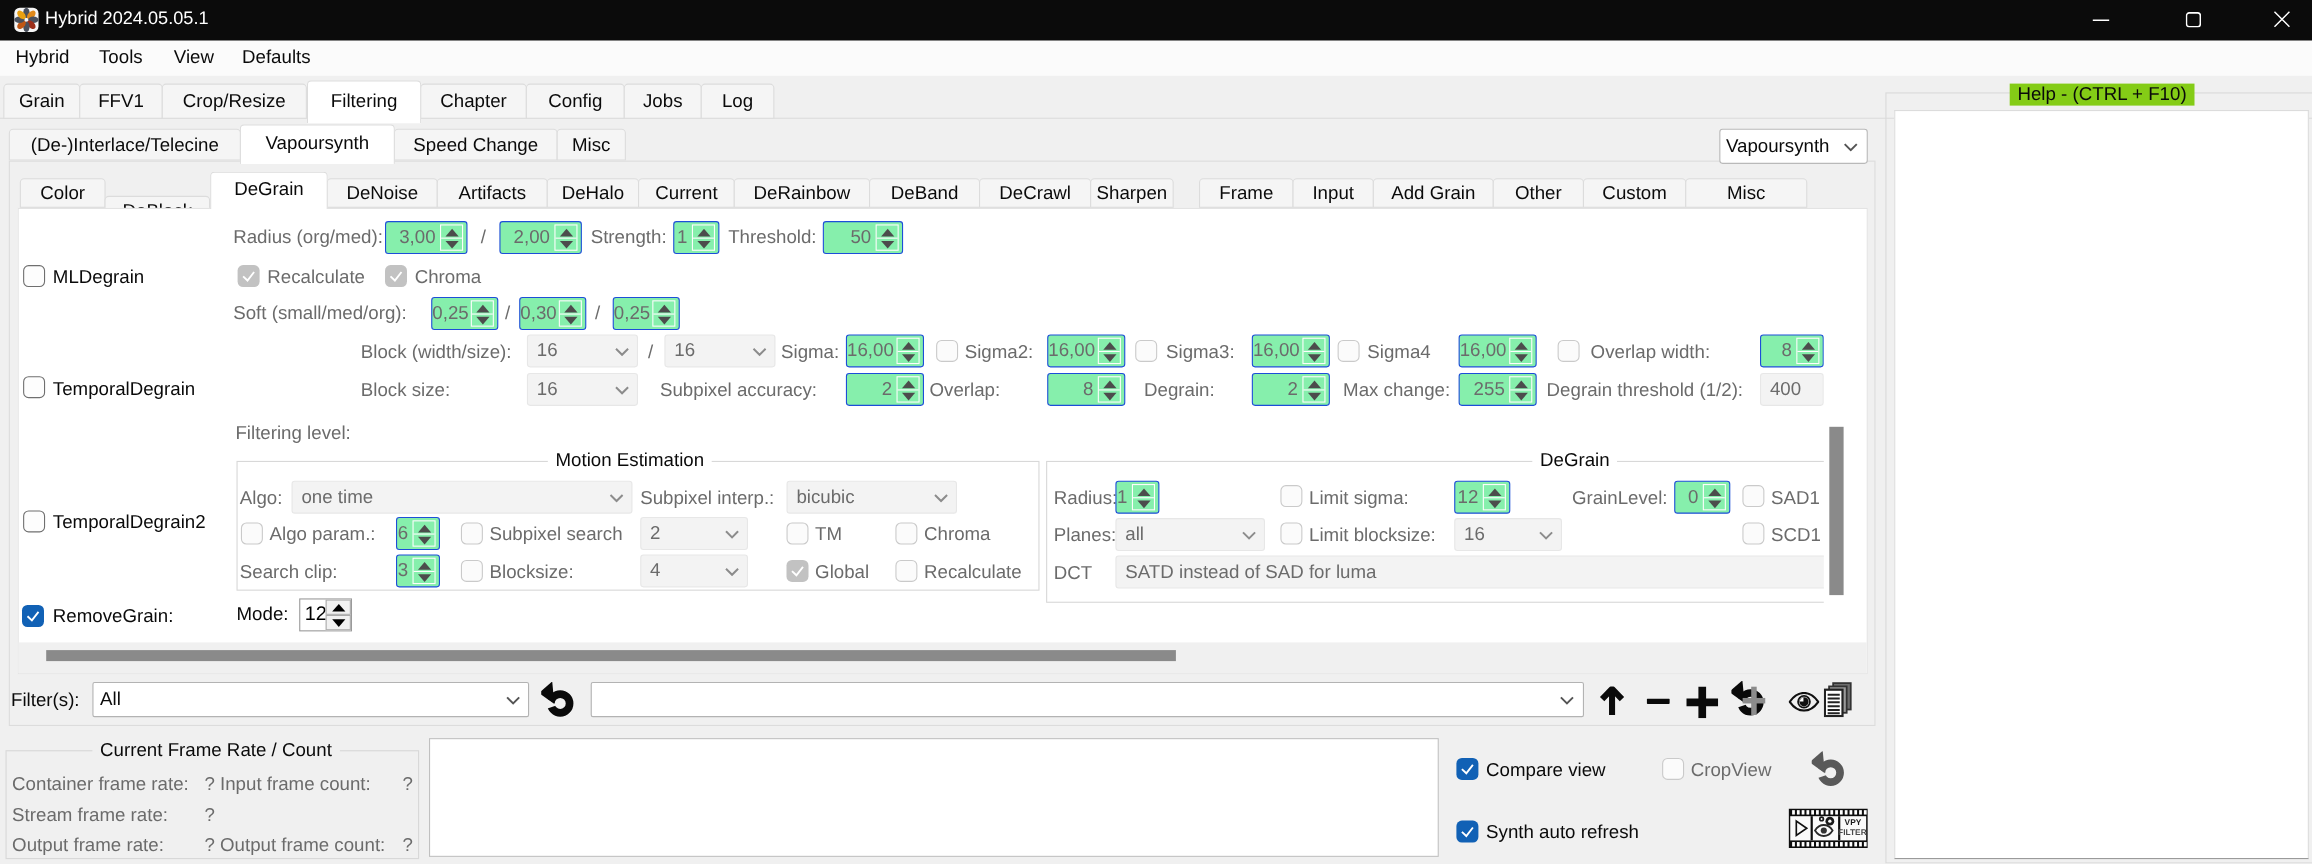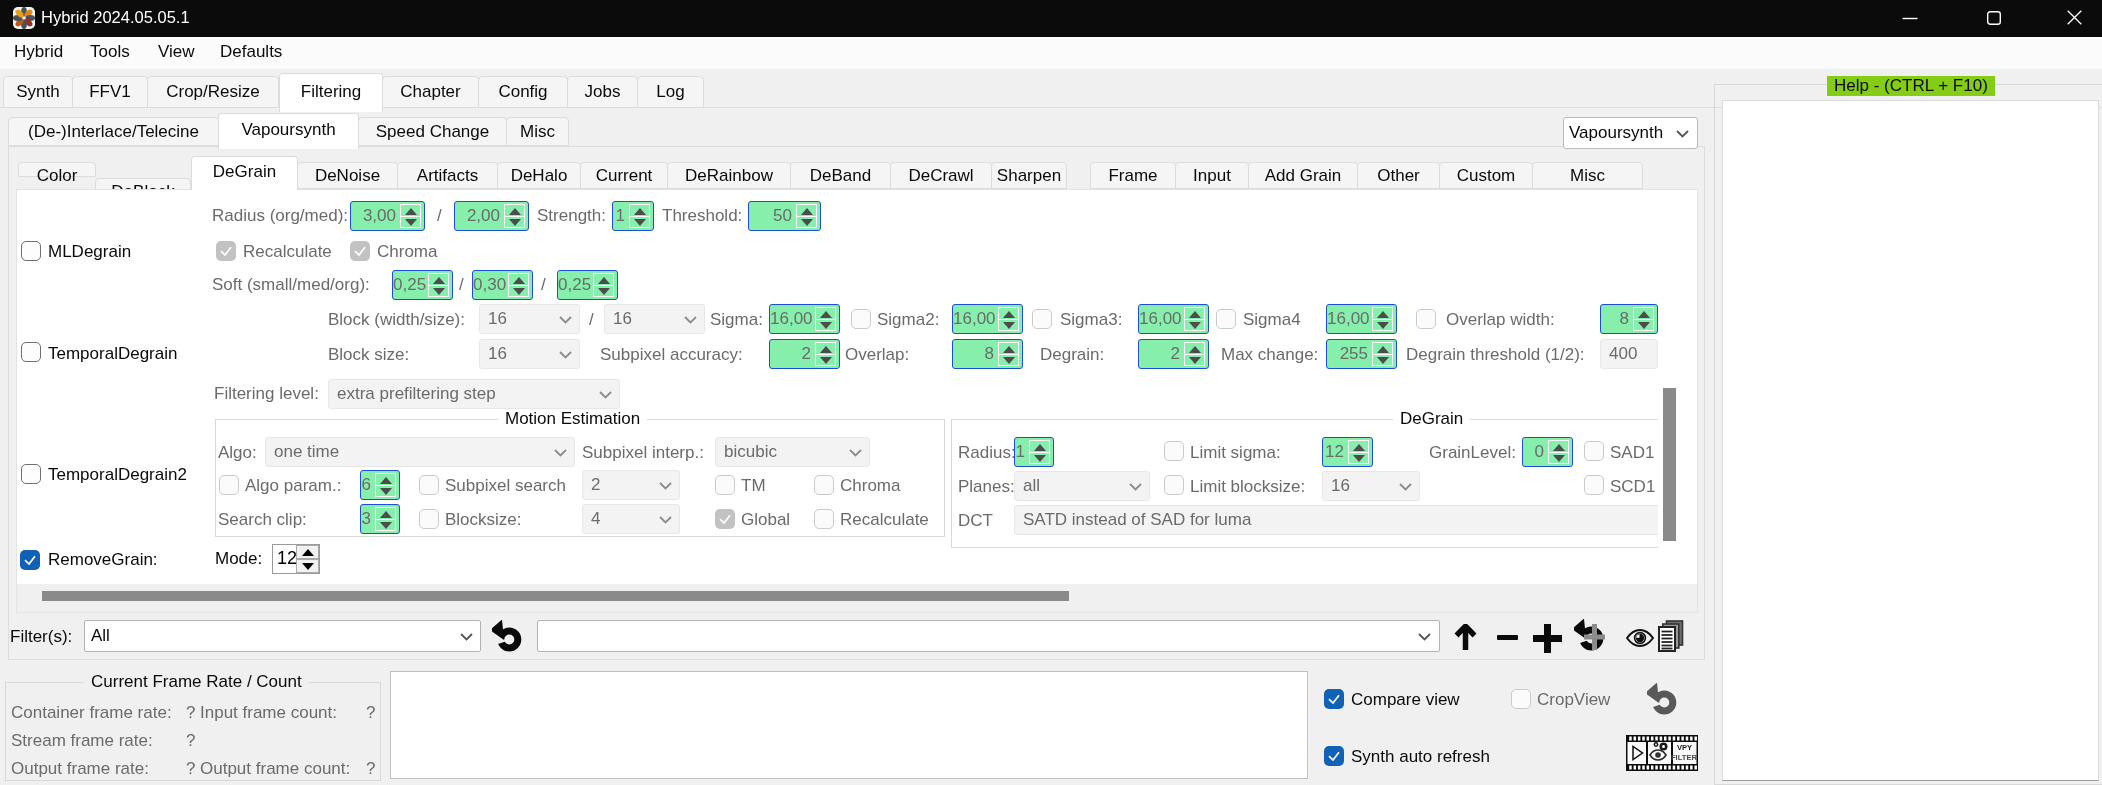--- a/index.html
+++ b/index.html
@@ -60,39 +60,39 @@
     </svg>
 </div>
 <div id="menubar">
 <div class="mitem" style="left:14px">Hybrid</div>
 <div class="mitem" style="left:90px">Tools</div>
 <div class="mitem" style="left:158px">View</div>
 <div class="mitem" style="left:220px">Defaults</div>
 </div>
 <div class="abs" style="left:0;top:69px;width:2102px;height:39px;background:#f0f0f0"></div>
 <div class="abs" style="left:0;top:107px;width:2102px;height:1px;background:#dcdcdc"></div>
-<div class="tab" style="left:3px;top:76px;width:70px;height:32px;line-height:30px">Synth</div>
+<div class="tab" style="left:3px;top:76px;width:70px;height:32px;line-height:30px">Grain</div>
 <div class="tab" style="left:72px;top:76px;width:76px;height:32px;line-height:30px">FFV1</div>
 <div class="tab" style="left:147px;top:76px;width:132px;height:32px;line-height:30px">Crop/Resize</div>
 <div class="tab" style="left:382px;top:76px;width:97px;height:32px;line-height:30px">Chapter</div>
 <div class="tab" style="left:478px;top:76px;width:90px;height:32px;line-height:30px">Config</div>
 <div class="tab" style="left:567px;top:76px;width:71px;height:32px;line-height:30px">Jobs</div>
 <div class="tab" style="left:637px;top:76px;width:67px;height:32px;line-height:30px">Log</div>
 <div class="tab sel" style="left:279px;top:73px;width:104px;height:39px;line-height:35px;z-index:3">Filtering</div>
 <div class="tab" style="left:8px;top:117px;width:211px;height:29px;line-height:27px">(De-)Interlace/Telecine</div>
 <div class="tab" style="left:358px;top:117px;width:149px;height:29px;line-height:27px">Speed Change</div>
 <div class="tab" style="left:506px;top:117px;width:63px;height:29px;line-height:27px">Misc</div>
 <div class="abs" style="left:8px;top:146px;width:1697px;height:514px;border:1px solid #dcdcdc;background:#f0f0f0"></div>
 <div class="tab sel" style="left:218px;top:113px;width:141px;height:36px;line-height:32px;z-index:3">Vapoursynth</div>
 <div class="abs" style="left:1563px;top:117px;width:135px;height:32px;background:#fff;border:1px solid #b9b9b9;border-radius:3px;font-size:17px;color:#0a0a0a;line-height:29px;padding-left:5px">Vapoursynth<div class="abs" style="right:8px;top:12px">
       <svg width="13" height="8" viewBox="0 0 13 8">
         <polyline points="1,1 6.5,6.5 12,1" fill="none" stroke="#555" stroke-width="1.8"></polyline>
       </svg>
     </div></div>
-<div class="tab" style="left:18px;top:162px;width:78px;height:15px;line-height:25px">Color</div>
+<div class="tab" style="left:18px;top:162px;width:78px;height:27px;line-height:25px">Color</div>
 <div class="tab" style="left:95px;top:178px;width:96px;height:40px;line-height:25px">DeBlock</div>
 <div class="tab" style="left:297px;top:162px;width:101px;height:27px;line-height:25px">DeNoise</div>
 <div class="tab" style="left:397px;top:162px;width:101px;height:27px;line-height:25px">Artifacts</div>
 <div class="tab" style="left:497px;top:162px;width:84px;height:27px;line-height:25px">DeHalo</div>
 <div class="tab" style="left:580px;top:162px;width:88px;height:27px;line-height:25px">Current</div>
 <div class="tab" style="left:667px;top:162px;width:124px;height:27px;line-height:25px">DeRainbow</div>
 <div class="tab" style="left:790px;top:162px;width:101px;height:27px;line-height:25px">DeBand</div>
 <div class="tab" style="left:890px;top:162px;width:102px;height:27px;line-height:25px">DeCrawl</div>
 <div class="tab" style="left:991px;top:162px;width:76px;height:27px;line-height:25px">Sharpen</div>
 <div class="tab" style="left:1090px;top:162px;width:86px;height:27px;line-height:25px">Frame</div>
@@ -295,28 +295,20 @@
           <div class="h"></div>
           <div class="tri-u"></div>
           <div class="tri-d"></div>
         </div>
       </div>
 <div class="lbl" style="left:1406px;top:345px">Degrain threshold (1/2):</div>
 <div class="dd" style="left:1600px;top:339px;width:58px">
         <div class="t">400</div>
       </div>
 <div class="lbl" style="left:214px;top:384px">Filtering level:</div>
-<div class="dd" style="left:328px;top:379px;width:292px">
-        <div class="t">extra prefiltering step</div>
-        <div class="ch">
-          <svg width="13" height="8" viewBox="0 0 13 8">
-            <polyline points="1,1 6.5,6.5 12,1" fill="none" stroke="#8c8c8c" stroke-width="1.8"></polyline>
-          </svg>
-        </div>
-      </div>
 <div class="cb un" style="left:21px;top:241px"></div>
 <div class="blk" style="left:48px;top:242px">MLDegrain</div>
 <div class="cb un" style="left:21px;top:342px"></div>
 <div class="blk" style="left:48px;top:344px">TemporalDegrain</div>
 <div class="cb un" style="left:21px;top:464px"></div>
 <div class="blk" style="left:48px;top:465px">TemporalDegrain2</div>
 <div class="gbox" style="left:215px;top:419px;width:730px;height:118px"></div>
 <div class="gtitle" style="left:498px;top:409px">Motion Estimation</div>
 <div class="lbl" style="left:218px;top:443px">Algo:</div>
 <div class="dd" style="left:265px;top:437px;width:310px">

